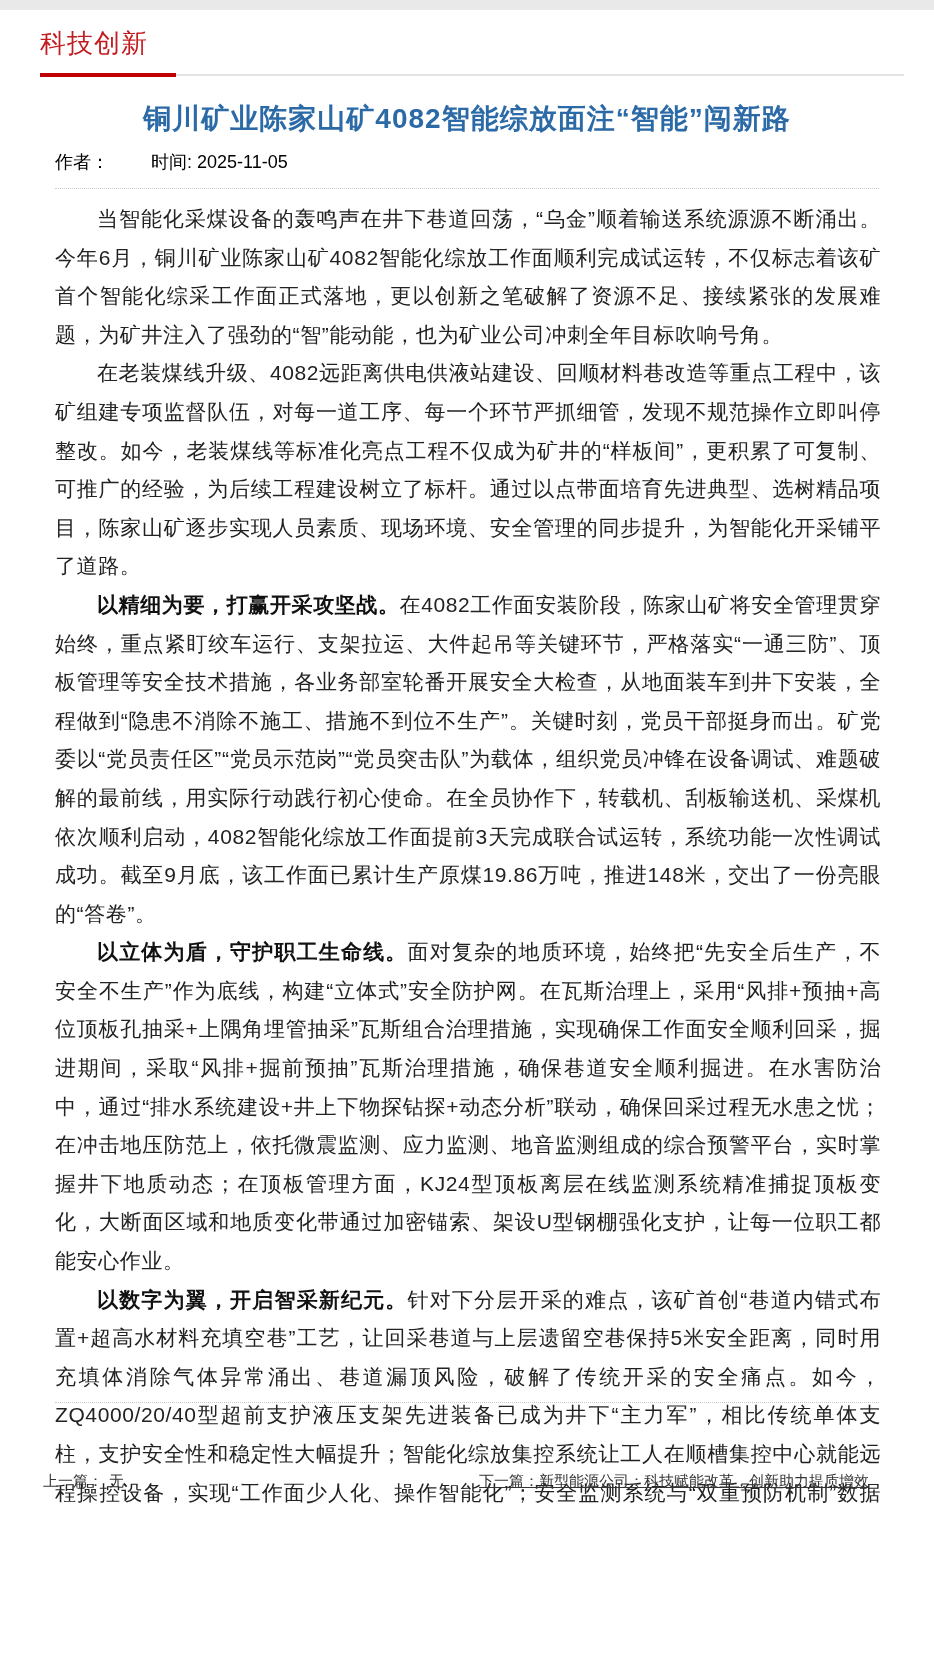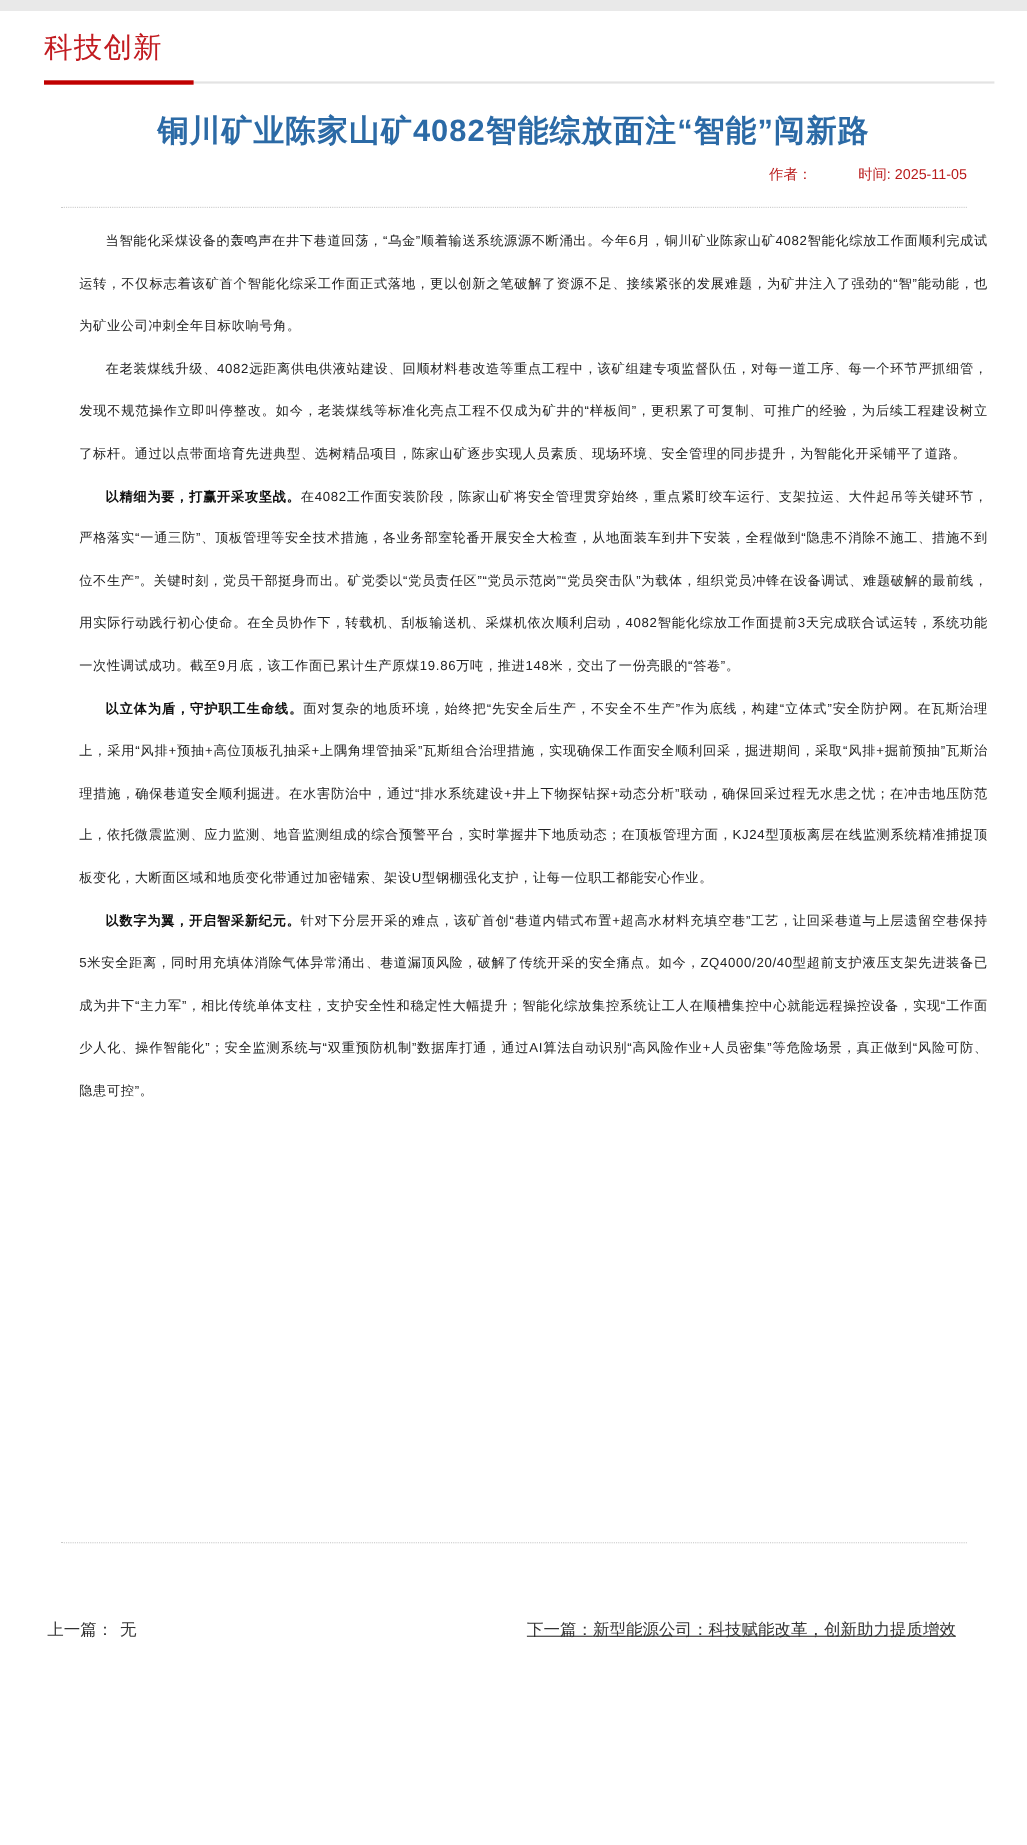--- a/index.html
+++ b/index.html
@@ -18,31 +18,31 @@
   .header-rule .gray-line { position:absolute; left:0; right:0; top:1px; height:2px; background:#e3e3e3; }
   .header-rule .red-bar { position:absolute; left:0; top:0; width:136px; height:4px; background:#c00000; }
 
   
   .article-title {
     position:absolute; top:100px; left:55px; width:824px;
     text-align:center; font-size:28px; color:#2b6aa6; font-weight:700; letter-spacing:1px;
   }
   .article-meta {
     position:absolute; top:150px; left:55px; width:824px;
-    text-align:right; font-size:13px; color:#b91c1c;
+    text-align:left; font-size:18px; color:#000000;
   }
   .article-meta .meta-author { margin-right:42px; }
   .dotted-sep { position:absolute; left:55px; width:824px; border-top:1px dotted #c9c9c9; height:0; }
   .sep-top { top:188px; }
   .sep-bottom { top:1402px; }
 
   
   .article-body {
-    position:absolute; top:200px; left:72px; width:826px;
-    font-size:12px; line-height:38.6px; color:#222; letter-spacing:0.6px;
+    position:absolute; top:200px; left:55px; width:826px;
+    font-size:21px; line-height:38.6px; color:#222; letter-spacing:0.6px;
     text-align:justify;
   }
   .article-body p { text-indent:2em; }
   .article-body p b { font-weight:bold; color:#111; }
 
   
   .pagination {
     position:absolute; top:1436px; left:43px; width:826px;
     font-size:15px; color:#333;margin-top:36px;
   }

